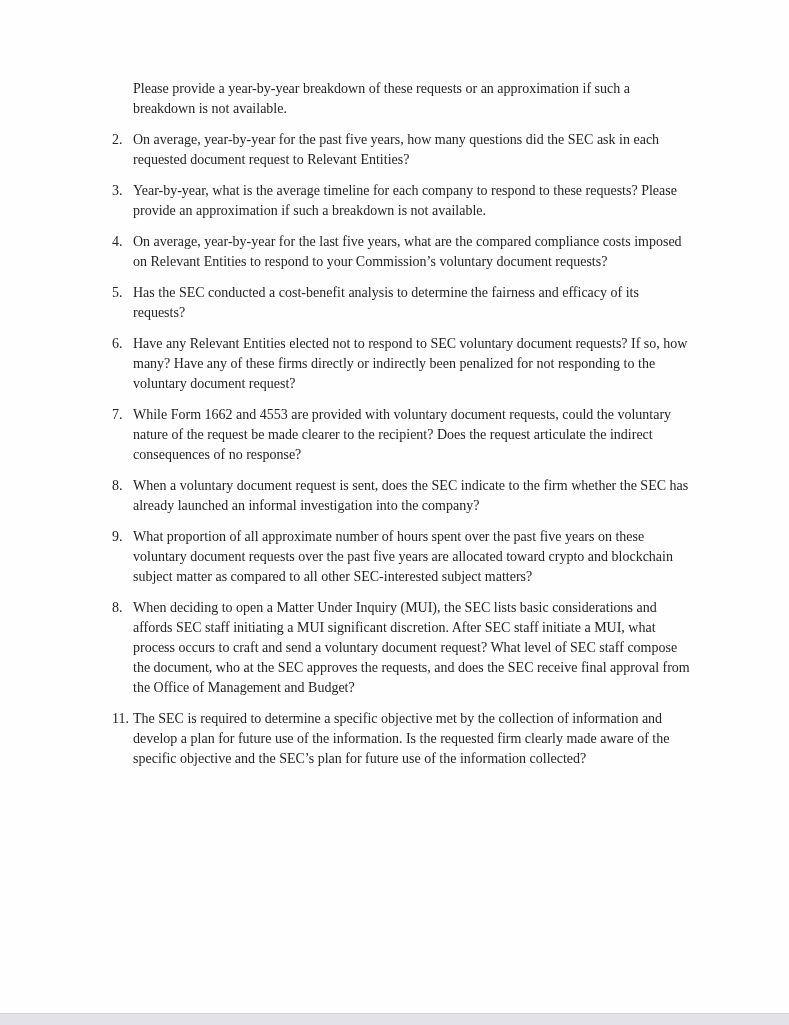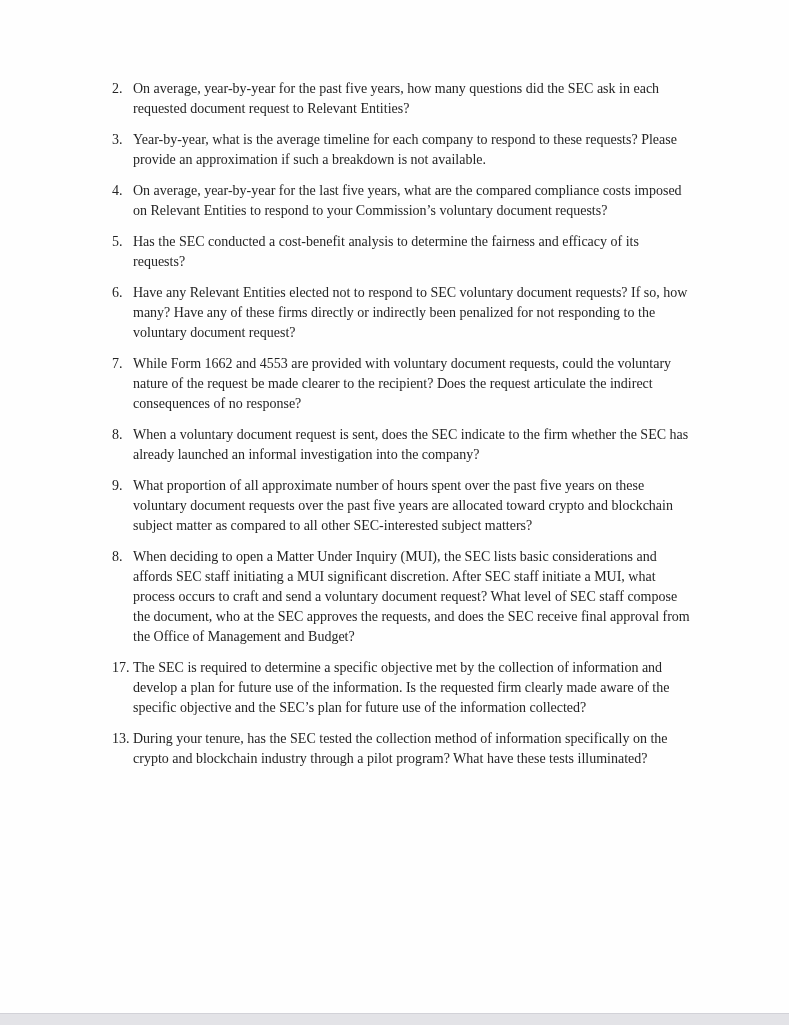--- a/index.html
+++ b/index.html
@@ -51,20 +51,21 @@
     height: 11px;
     background: #e3e3e7;
     border-top: 1px solid #d2d2d8;
   }
 </style>
 </head>
 <body>
 
 <div class="page">
   <div class="content">
+    <p class="intro">Please provide a year-by-year breakdown of these requests or an approximation if such a breakdown is not available.</p>
     <div class="q-list">
   <div class="q-item">
     <span class="q-num">2.</span>
     <span class="q-text">On average, year-by-year for the past five years, how many questions did the SEC ask in each requested document request to Relevant Entities?</span>
   </div>
 
   <div class="q-item">
     <span class="q-num">3.</span>
     <span class="q-text">Year-by-year, what is the average timeline for each company to respond to these requests? Please provide an approximation if such a breakdown is not available.</span>
   </div>
@@ -98,25 +99,21 @@
     <span class="q-num">9.</span>
     <span class="q-text">What proportion of all approximate number of hours spent over the past five years on these voluntary document requests over the past five years are allocated toward crypto and blockchain subject matter as compared to all other SEC-interested subject matters?</span>
   </div>
 
   <div class="q-item">
     <span class="q-num">8.</span>
     <span class="q-text">When deciding to open a Matter Under Inquiry (MUI), the SEC lists basic considerations and affords SEC staff initiating a MUI significant discretion. After SEC staff initiate a MUI, what process occurs to craft and send a voluntary document request? What level of SEC staff compose the document, who at the SEC approves the requests, and does the SEC receive final approval from the Office of Management and Budget?</span>
   </div>
 
   <div class="q-item">
-    <span class="q-num">17.</span>
+    <span class="q-num">11.</span>
     <span class="q-text">The SEC is required to determine a specific objective met by the collection of information and develop a plan for future use of the information. Is the requested firm clearly made aware of the specific objective and the SEC’s plan for future use of the information collected?</span>
   </div>
 
 
-  <div class="q-item">
-    <span class="q-num">13.</span>
-    <span class="q-text">During your tenure, has the SEC tested the collection method of information specifically on the crypto and blockchain industry through a pilot program? What have these tests illuminated?</span>
-  </div>
 </div>
   </div>
   <div class="bottom-bar"></div>
 </div>
 
 </body></html>

